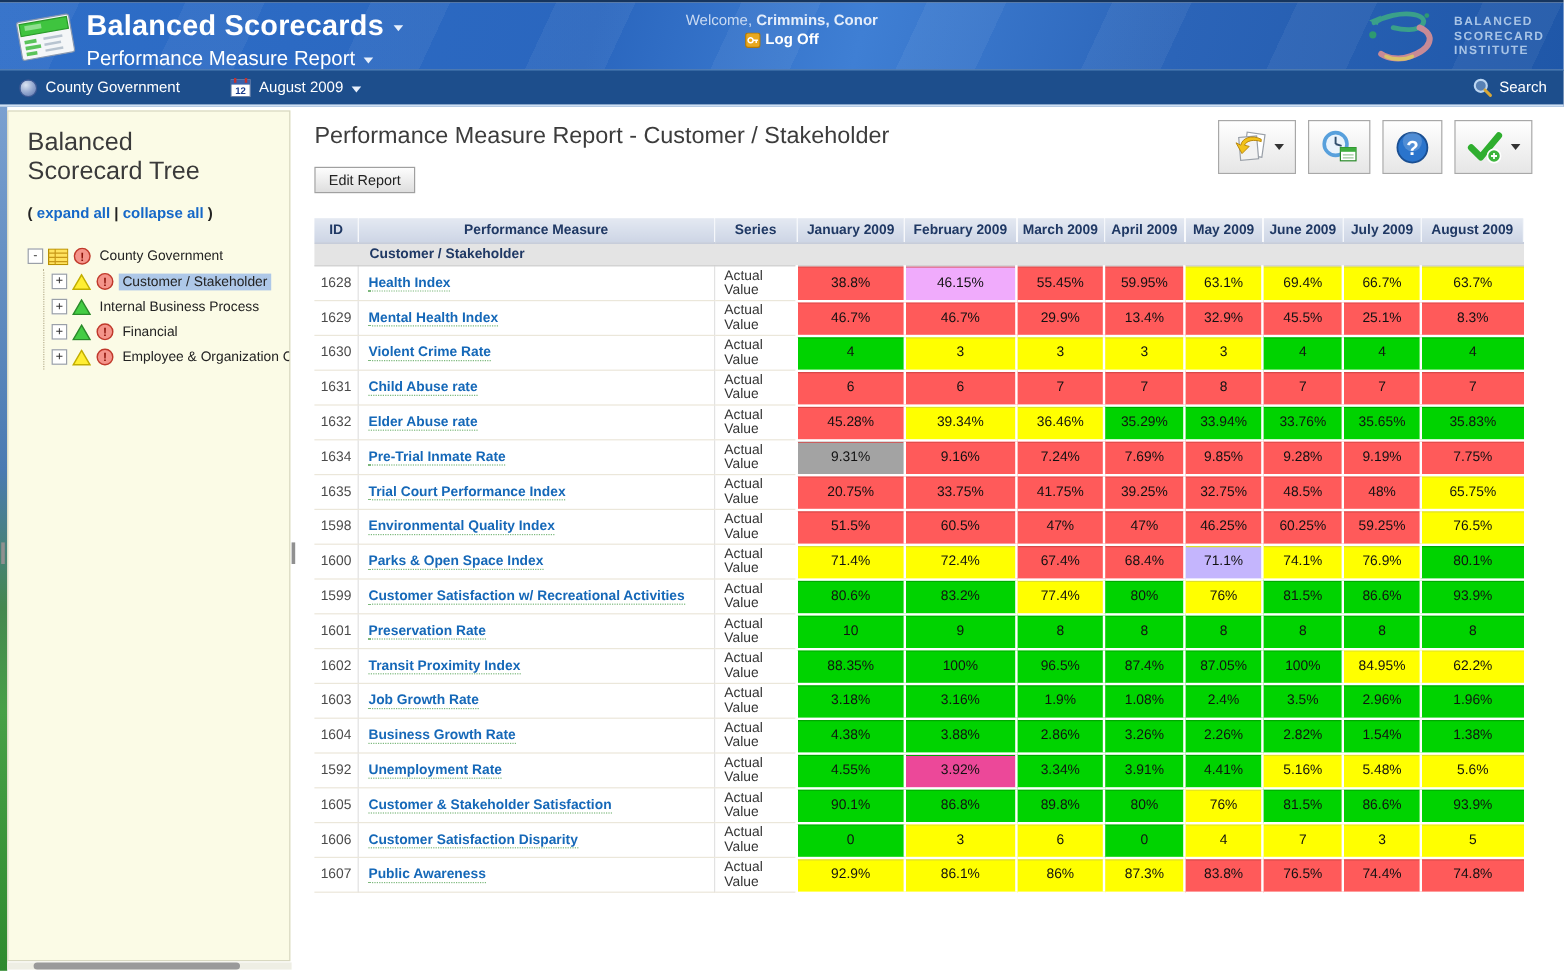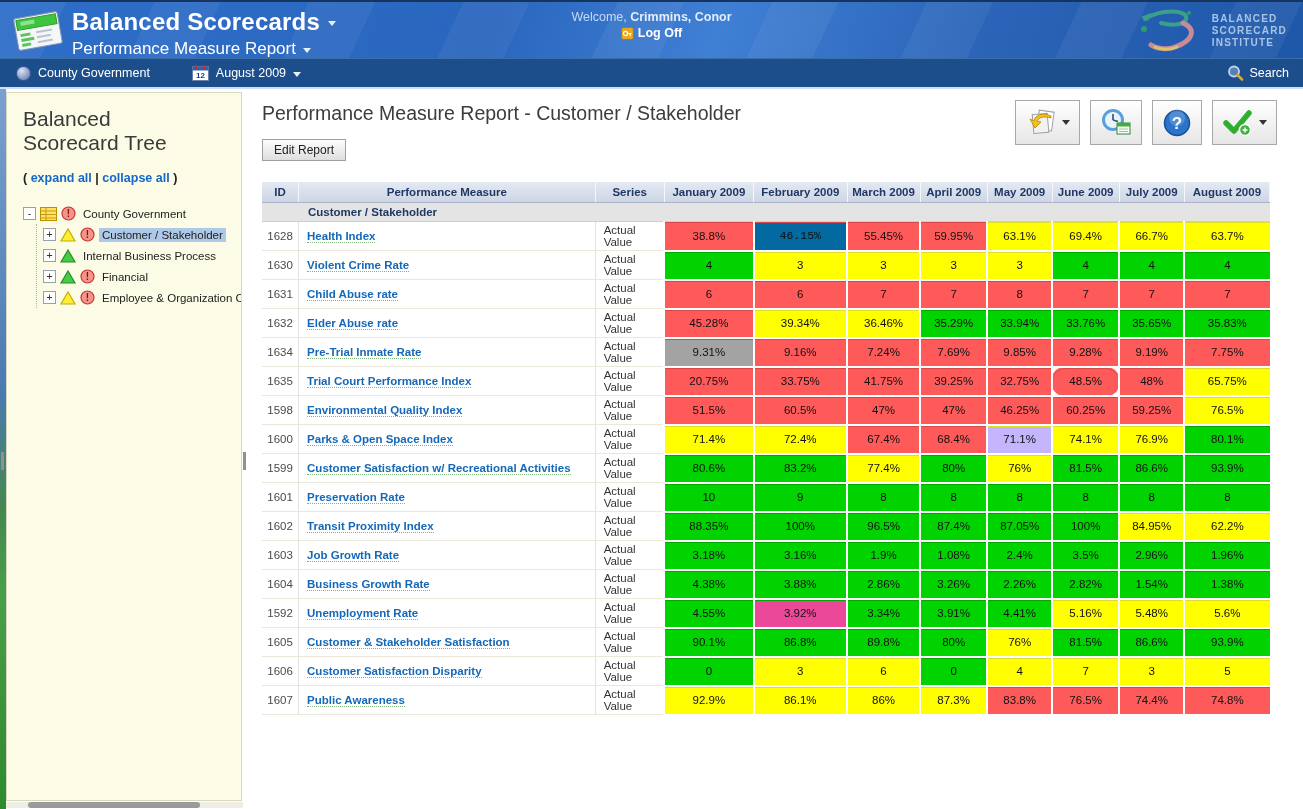--- a/index.html
+++ b/index.html
@@ -333,27 +333,40 @@
       </thead>
     <tbody id="tbody-rows">
         <tr class="group-row">
           <td colspan="11">Customer / Stakeholder</td>
         </tr>
         <tr>
           <td class="td-id">1628</td>
           <td class="td-measure"><a class="measure-link">Health Index</a></td>
           <td class="td-series">Actual Value</td>
           <td class="val v-r" style="background-color: rgb(255, 90, 90);">38.8%</td>
-          <td class="val v-r" style="background-color: #0369a1; font-family: Liberation Mono, monospace;">46.15%</td>
+          <td class="val v-r" style="background-color: #f0abfc;">46.15%</td>
           <td class="val v-r" style="background-color: rgb(255, 90, 90);">55.45%</td>
           <td class="val v-r" style="background-color: rgb(255, 90, 90);">59.95%</td>
           <td class="val v-y" style="background-color: rgb(255, 255, 0);">63.1%</td>
           <td class="val v-y" style="background-color: rgb(255, 255, 0);">69.4%</td>
           <td class="val v-y" style="background-color: rgb(255, 255, 0);">66.7%</td>
           <td class="val v-y" style="background-color: rgb(255, 255, 0);">63.7%</td>
+        </tr>
+        <tr>
+          <td class="td-id">1629</td>
+          <td class="td-measure"><a class="measure-link">Mental Health Index</a></td>
+          <td class="td-series">Actual Value</td>
+          <td class="val v-r" style="background-color: rgb(255, 90, 90);">46.7%</td>
+          <td class="val v-r" style="background-color: rgb(255, 90, 90);">46.7%</td>
+          <td class="val v-r" style="background-color: rgb(255, 90, 90);">29.9%</td>
+          <td class="val v-r" style="background-color: rgb(255, 90, 90);">13.4%</td>
+          <td class="val v-r" style="background-color: rgb(255, 90, 90);">32.9%</td>
+          <td class="val v-r" style="background-color: rgb(255, 90, 90);">45.5%</td>
+          <td class="val v-r" style="background-color: rgb(255, 90, 90);">25.1%</td>
+          <td class="val v-r" style="background-color: rgb(255, 90, 90);">8.3%</td>
         </tr>
         <tr>
           <td class="td-id">1630</td>
           <td class="td-measure"><a class="measure-link">Violent Crime Rate</a></td>
           <td class="td-series">Actual Value</td>
           <td class="val v-g" style="background-color: rgb(0, 211, 0);">4</td>
           <td class="val v-y" style="background-color: rgb(255, 255, 0);">3</td>
           <td class="val v-y" style="background-color: rgb(255, 255, 0);">3</td>
           <td class="val v-y" style="background-color: rgb(255, 255, 0);">3</td>
           <td class="val v-y" style="background-color: rgb(255, 255, 0);">3</td>
@@ -402,21 +415,21 @@
         </tr>
         <tr>
           <td class="td-id">1635</td>
           <td class="td-measure"><a class="measure-link">Trial Court Performance Index</a></td>
           <td class="td-series">Actual Value</td>
           <td class="val v-r" style="background-color: rgb(255, 90, 90);">20.75%</td>
           <td class="val v-r" style="background-color: rgb(255, 90, 90);">33.75%</td>
           <td class="val v-r" style="background-color: rgb(255, 90, 90);">41.75%</td>
           <td class="val v-r" style="background-color: rgb(255, 90, 90);">39.25%</td>
           <td class="val v-r" style="background-color: rgb(255, 90, 90);">32.75%</td>
-          <td class="val v-r" style="background-color: rgb(255, 90, 90); border-radius: 12px;">48.5%</td>
+          <td class="val v-r" style="background-color: rgb(255, 90, 90);">48.5%</td>
           <td class="val v-r" style="background-color: rgb(255, 90, 90);">48%</td>
           <td class="val v-y" style="background-color: rgb(255, 255, 0);">65.75%</td>
         </tr>
         <tr>
           <td class="td-id">1598</td>
           <td class="td-measure"><a class="measure-link">Environmental Quality Index</a></td>
           <td class="td-series">Actual Value</td>
           <td class="val v-r" style="background-color: rgb(255, 90, 90);">51.5%</td>
           <td class="val v-r" style="background-color: rgb(255, 90, 90);">60.5%</td>
           <td class="val v-r" style="background-color: rgb(255, 90, 90);">47%</td>

